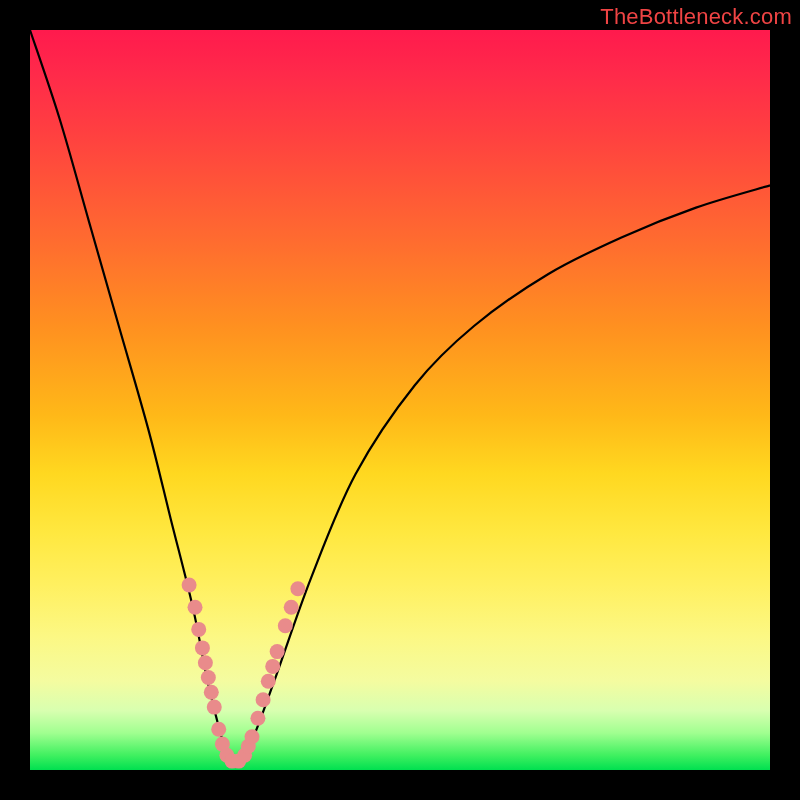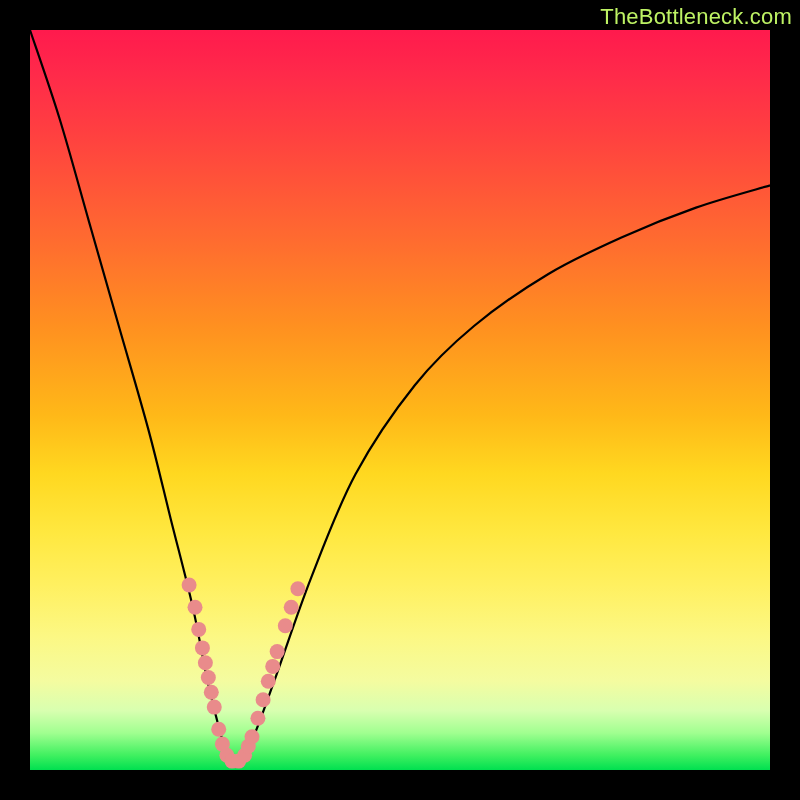--- a/index.html
+++ b/index.html
@@ -40,21 +40,21 @@
       #d8ffb0 92%,
       #a0ff90 95%,
       #40f060 98%,
       #00e050 100%
     );
   }
   .watermark {
     position: absolute;
     top: 4px;
     right: 8px;
-    color: #bef264;
+    color: #ef4444;
     font-size: 22px;
     letter-spacing: 0.2px;
     font-weight: 500;
   }
   svg.curve {
     position: absolute;
     left: 0;
     top: 0;
     width: 740px;
     height: 740px;

